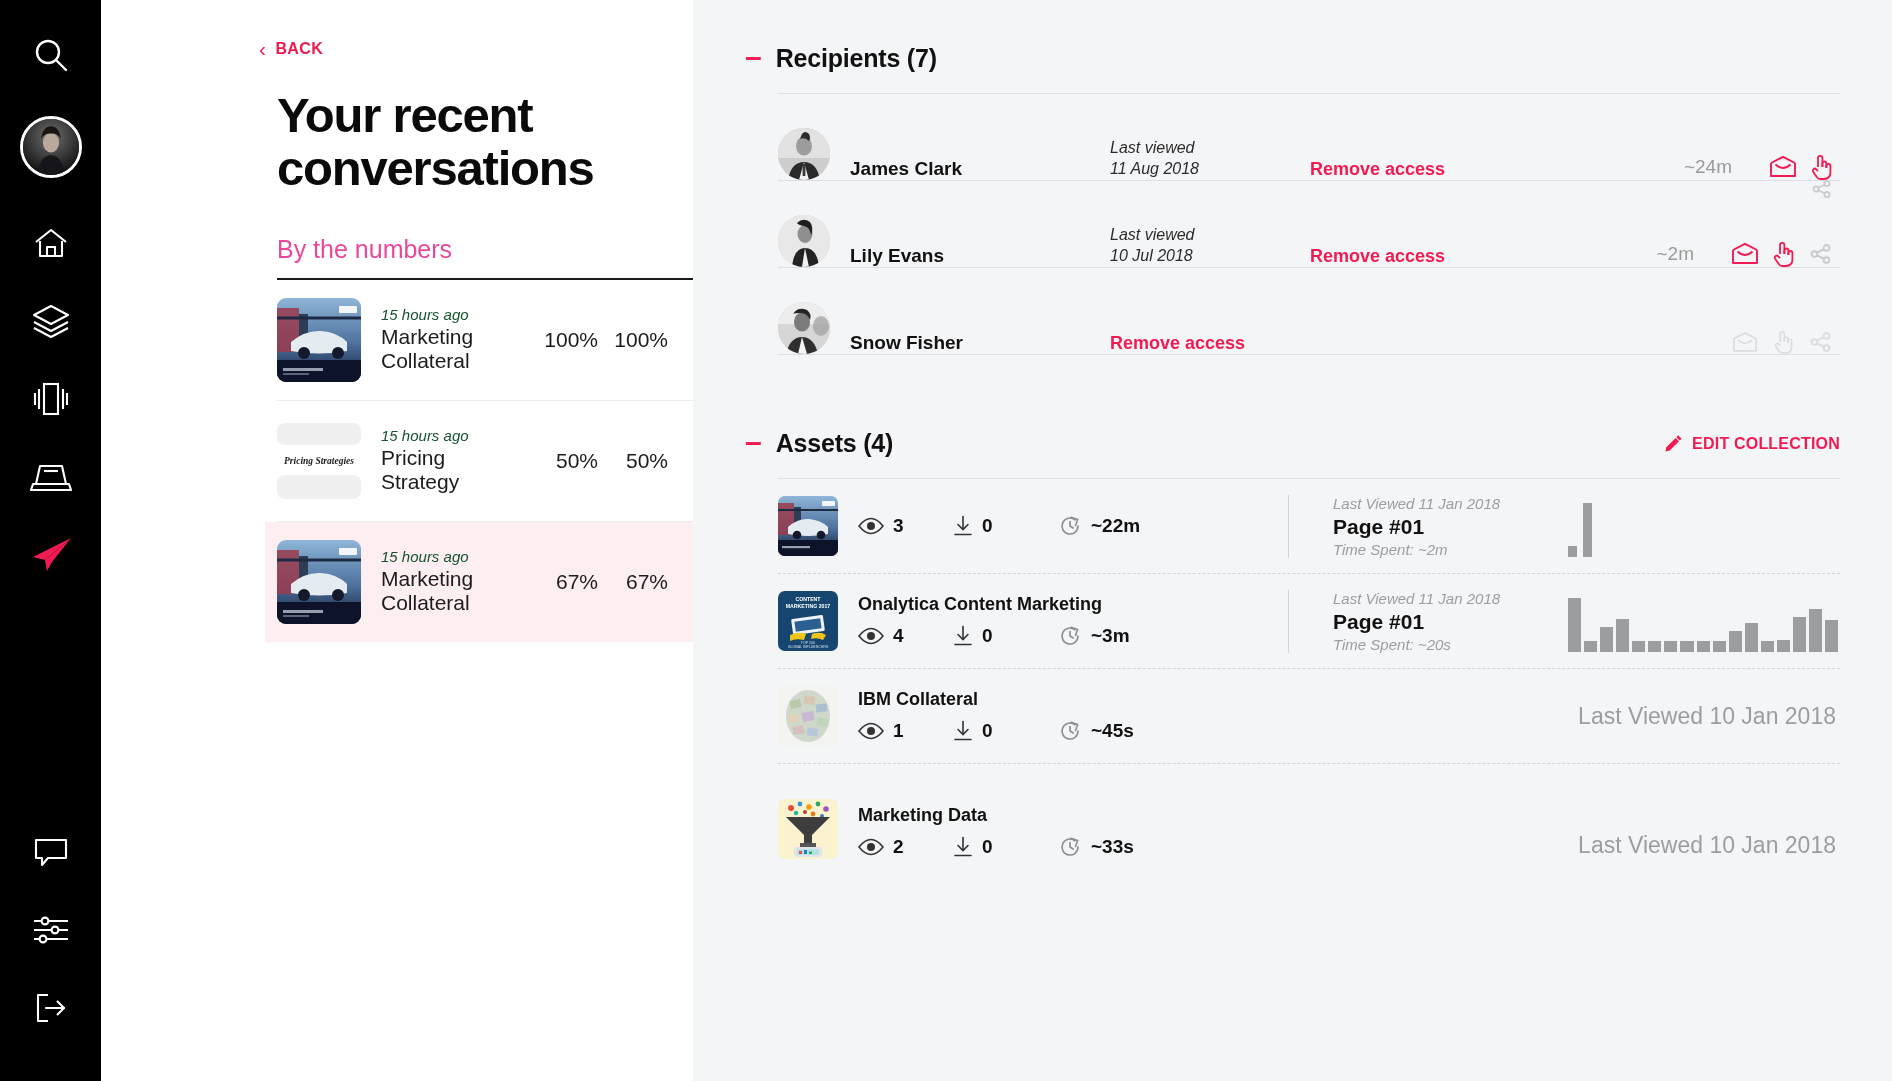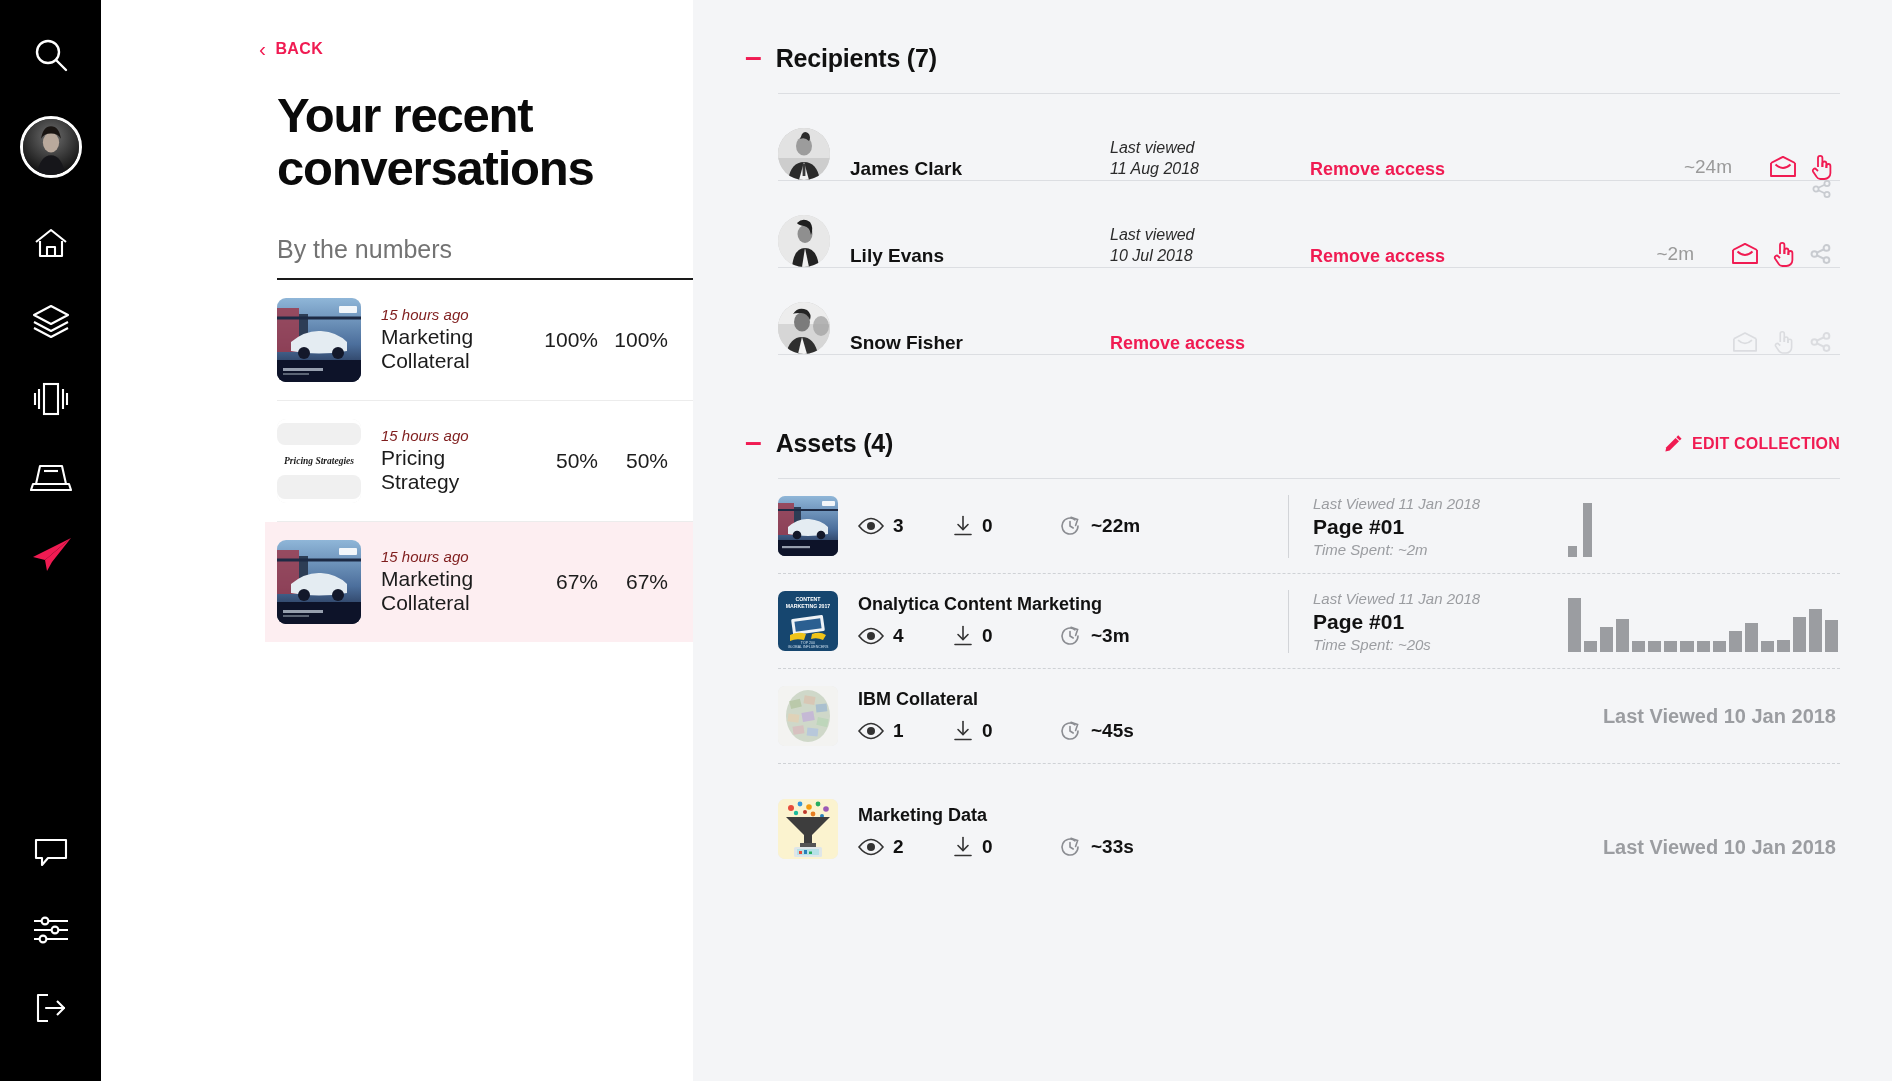--- a/index.html
+++ b/index.html
@@ -41,39 +41,39 @@
     font-size: 16px; font-weight: bold; letter-spacing: .4px;
     cursor: pointer; width: max-content;
   }
   .back .chev { font-size: 21px; line-height: 1; font-weight: normal; }
   .title {
     margin: 30px 0 0 176px; font-size: 49px; line-height: 1.08;
     font-weight: bold; color: #0a0a0a; letter-spacing: -1.2px;
     max-width: 360px;
   }
   .bythenumbers {
-    margin: 40px 0 0 176px; font-size: 25px; color: #737373;
+    margin: 40px 0 0 176px; font-size: 25px; color: #ec4899;
     padding-bottom: 14px; width: 458px;
     border-bottom: 2px solid #1a1a1a;
   }
   .conv-list { margin-left: 176px; width: 480px; }
   .conv {
     display: flex; align-items: center; gap: 20px;
     padding: 18px 12px 18px 0; border-bottom: 1px solid #ececec;
   }
   .conv.active {
     background: #fdeef1; border-bottom: none;
     padding-left: 12px; margin-left: -12px; width: 480px;
   }
   .thumb {
     width: 84px; height: 84px; border-radius: 9px; flex: 0 0 84px;
     overflow: hidden; position: relative; background: #f0f0f0;
   }
   .conv-text { flex: 0 0 135px; }
-  .conv-ago { font-size: 15px; font-style: italic; color: #7f1d1d; margin-bottom: 2px; }
+  .conv-ago { font-size: 15px; font-style: italic; color: #14532d; margin-bottom: 2px; }
   .conv-name { font-size: 21px; color: #1c1c1c; line-height: 1.18; }
   .conv-stats { display: flex; gap: 8px; font-size: 21px; color: #1c1c1c; margin-left: auto; }
   .conv-stats span { display: inline-block; }
   .st-a { width: 62px; text-align: right; }
   .st-b { width: 62px; text-align: right; }
   .st-c { width: 72px; text-align: right; }
 
   
   .right {
     flex: 1 1 auto; background: #f4f5f7; position: relative;
@@ -127,32 +127,32 @@
     flex: 0 0 60px; margin-right: 20px; position: relative; background: #e9e9e9;
   }
   .a-main { width: 430px; }
   .a-name { font-size: 18px; font-weight: bold; color: #111; margin-bottom: 9px; }
   .a-metrics { display: flex; align-items: center; }
   .met { display: flex; align-items: center; gap: 9px; }
   .met-v { font-size: 19px; font-weight: bold; color: #111; }
   .m1 { width: 95px; }
   .m2 { width: 105px; }
   .a-pagebox {
-    width: 270px; border-left: 1px solid #d2d4d8; padding-left: 24px;
+    width: 270px; border-left: 1px solid #d2d4d8; padding-left: 44px;
   }
   .a-lastv { font-size: 15px; font-style: italic; color: #9b9da1; margin-bottom: 3px; }
   .a-page { font-size: 21px; font-weight: bold; color: #111; margin-bottom: 2px; }
   .a-spent { font-size: 15px; font-style: italic; color: #9b9da1; }
   .a-chart {
     width: 270px; height: 62px; display: flex; align-items: flex-end;
     gap: 3px; margin-left: 10px;
   }
   .bar { background: #9b9da1; flex: 1 1 auto; min-width: 3px; }
   .a-lastonly {
-    margin-left: auto; font-size: 20px; color: #9b9da1; padding-right: 4px; font-weight: bold;
+    margin-left: auto; font-size: 23px; color: #9b9da1; padding-right: 4px;
   }
   .dim { opacity: .42; }
 </style>
 </head>
 <body>
 
 <div class="app">
 
   <div class="nav">
 

